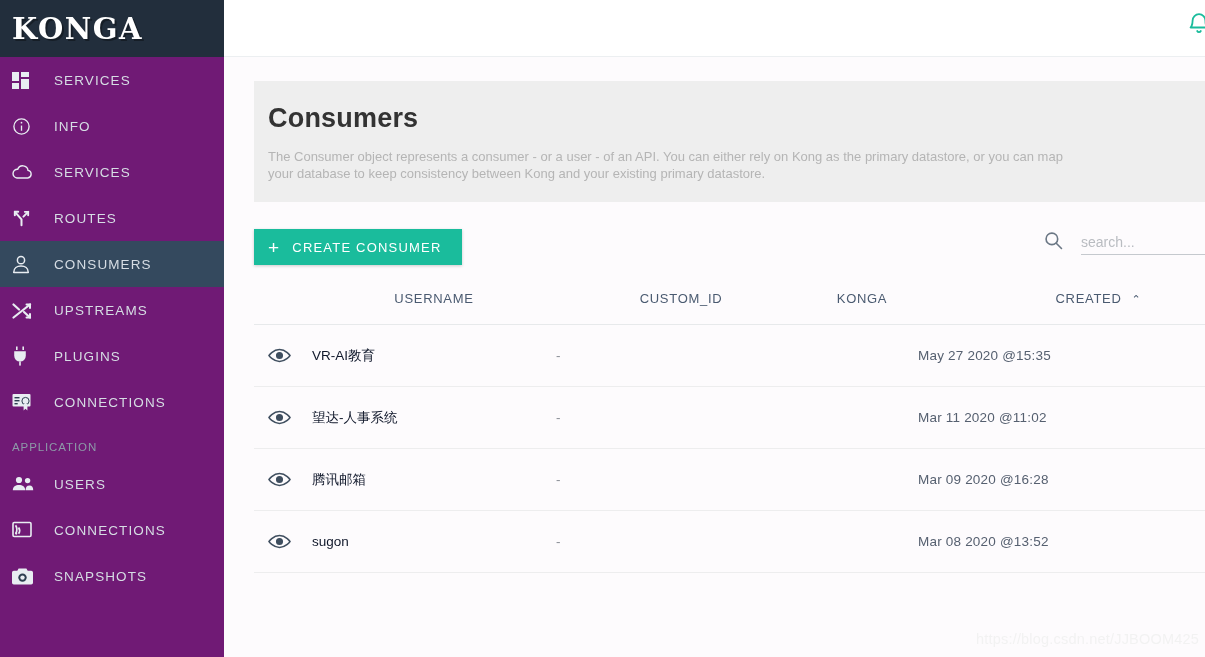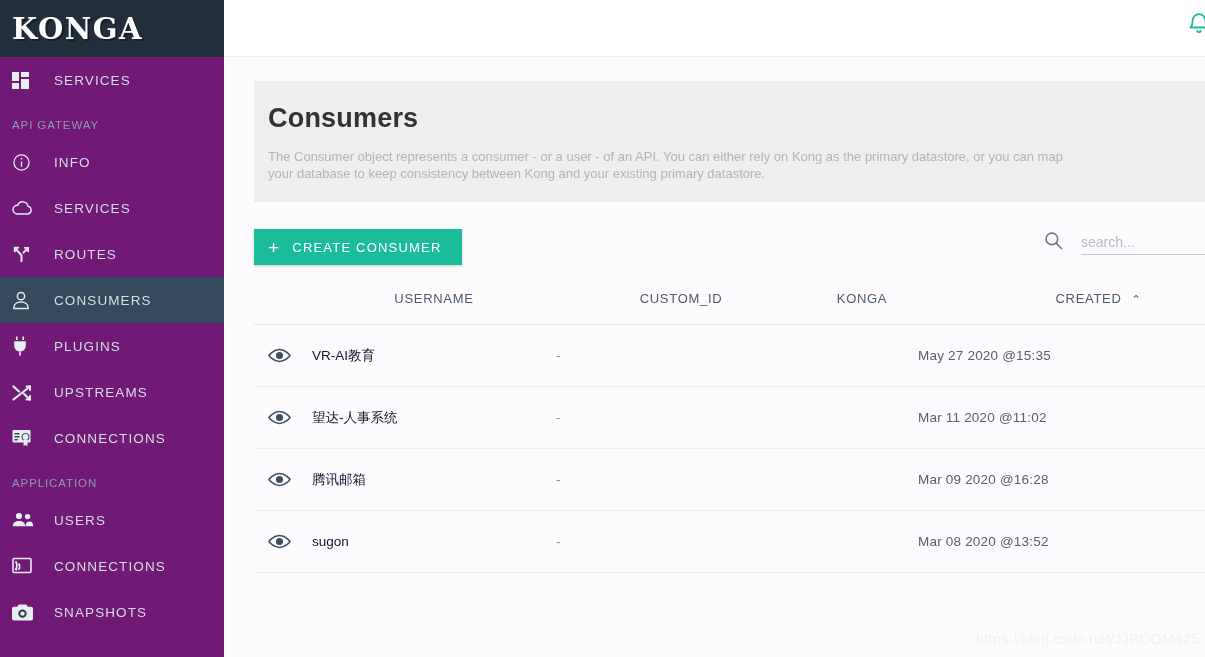--- a/index.html
+++ b/index.html
@@ -250,21 +250,20 @@
           <svg width="17" height="17" viewBox="0 0 17 17" fill="currentColor">
             <rect x="0" y="0" width="7" height="9"></rect>
             <rect x="9" y="0" width="8" height="5"></rect>
             <rect x="0" y="11" width="7" height="6"></rect>
             <rect x="9" y="7" width="8" height="10"></rect>
           </svg>
         </span>
         <span class="nav-label">SERVICES</span>
       </div>
 
-      <div class="nav-section">API GATEWAY</div>
 
       <div class="nav-item">
         <span class="nav-icon">
           <svg width="19" height="19" viewBox="0 0 20 20" fill="none" stroke="currentColor" stroke-width="1.4">
             <circle cx="10" cy="10" r="8"></circle>
             <line x1="10" y1="9" x2="10" y2="14.5"></line>
             <circle cx="10" cy="6" r="0.9" fill="currentColor" stroke="none"></circle>
           </svg>
         </span>
         <span class="nav-label">INFO</span>
@@ -293,44 +292,44 @@
 
       <div class="nav-item active">
         <span class="nav-icon">
           <svg width="18" height="19" viewBox="0 0 18 19" fill="none" stroke="currentColor" stroke-width="1.5">
             <circle cx="9" cy="5.2" r="3.6"></circle>
             <path d="M1.8 17.2c0-4 3.2-6.2 7.2-6.2s7.2 2.2 7.2 6.2" stroke-linecap="round"></path>
             <line x1="1.8" y1="17.4" x2="16.2" y2="17.4" stroke-linecap="round"></line>
           </svg>
         </span>
         <span class="nav-label">CONSUMERS</span>
-      </div>
-
-      <div class="nav-item">
-        <span class="nav-icon">
-          <svg width="16" height="20" viewBox="0 0 16 20" fill="currentColor">
-            <path d="M4 0.5h1.6v3.6H4zM10.4 0.5H12v3.6h-1.6z"></path>
-            <path d="M2.2 5.2h11.6v4.6a5.8 5.8 0 0 1-5.8 5.8 5.8 5.8 0 0 1-5.8-5.8z"></path>
-            <rect x="7.2" y="15.4" width="1.6" height="4.2"></rect>
-          </svg>
-        </span>
-        <span class="nav-label">PLUGINS</span>
       </div>
 
       <div class="nav-item">
         <span class="nav-icon">
           <svg width="20" height="19" viewBox="0 0 20 19" fill="none" stroke="currentColor" stroke-width="2.2" stroke-linecap="round">
             <path d="M1.5 3.5 L7 8.5"></path>
             <path d="M12 11 L18 16.5"></path>
             <path d="M1.5 16.5 L18 3.5"></path>
             <path d="M14.5 3.5 L18 3.5 L18 7" stroke-width="2"></path>
             <path d="M14.5 16.5 L18 16.5 L18 13" stroke-width="2"></path>
           </svg>
         </span>
         <span class="nav-label">UPSTREAMS</span>
+      </div>
+
+      <div class="nav-item">
+        <span class="nav-icon">
+          <svg width="16" height="20" viewBox="0 0 16 20" fill="currentColor">
+            <path d="M4 0.5h1.6v3.6H4zM10.4 0.5H12v3.6h-1.6z"></path>
+            <path d="M2.2 5.2h11.6v4.6a5.8 5.8 0 0 1-5.8 5.8 5.8 5.8 0 0 1-5.8-5.8z"></path>
+            <rect x="7.2" y="15.4" width="1.6" height="4.2"></rect>
+          </svg>
+        </span>
+        <span class="nav-label">PLUGINS</span>
       </div>
 
       <div class="nav-item">
         <span class="nav-icon">
           <svg width="21" height="19" viewBox="0 0 21 19" fill="currentColor">
             <rect x="0.5" y="1" width="18" height="12.4" rx="1" fill="currentColor"></rect>
             <rect x="2.5" y="4" width="5" height="1.4" fill="#2c3e50"></rect>
             <rect x="2.5" y="7" width="5" height="1.4" fill="#2c3e50"></rect>
             <rect x="2.5" y="10" width="3.2" height="1.4" fill="#2c3e50"></rect>
             <circle cx="13.5" cy="8" r="3.6" fill="currentColor" stroke="#2c3e50" stroke-width="1"></circle>

